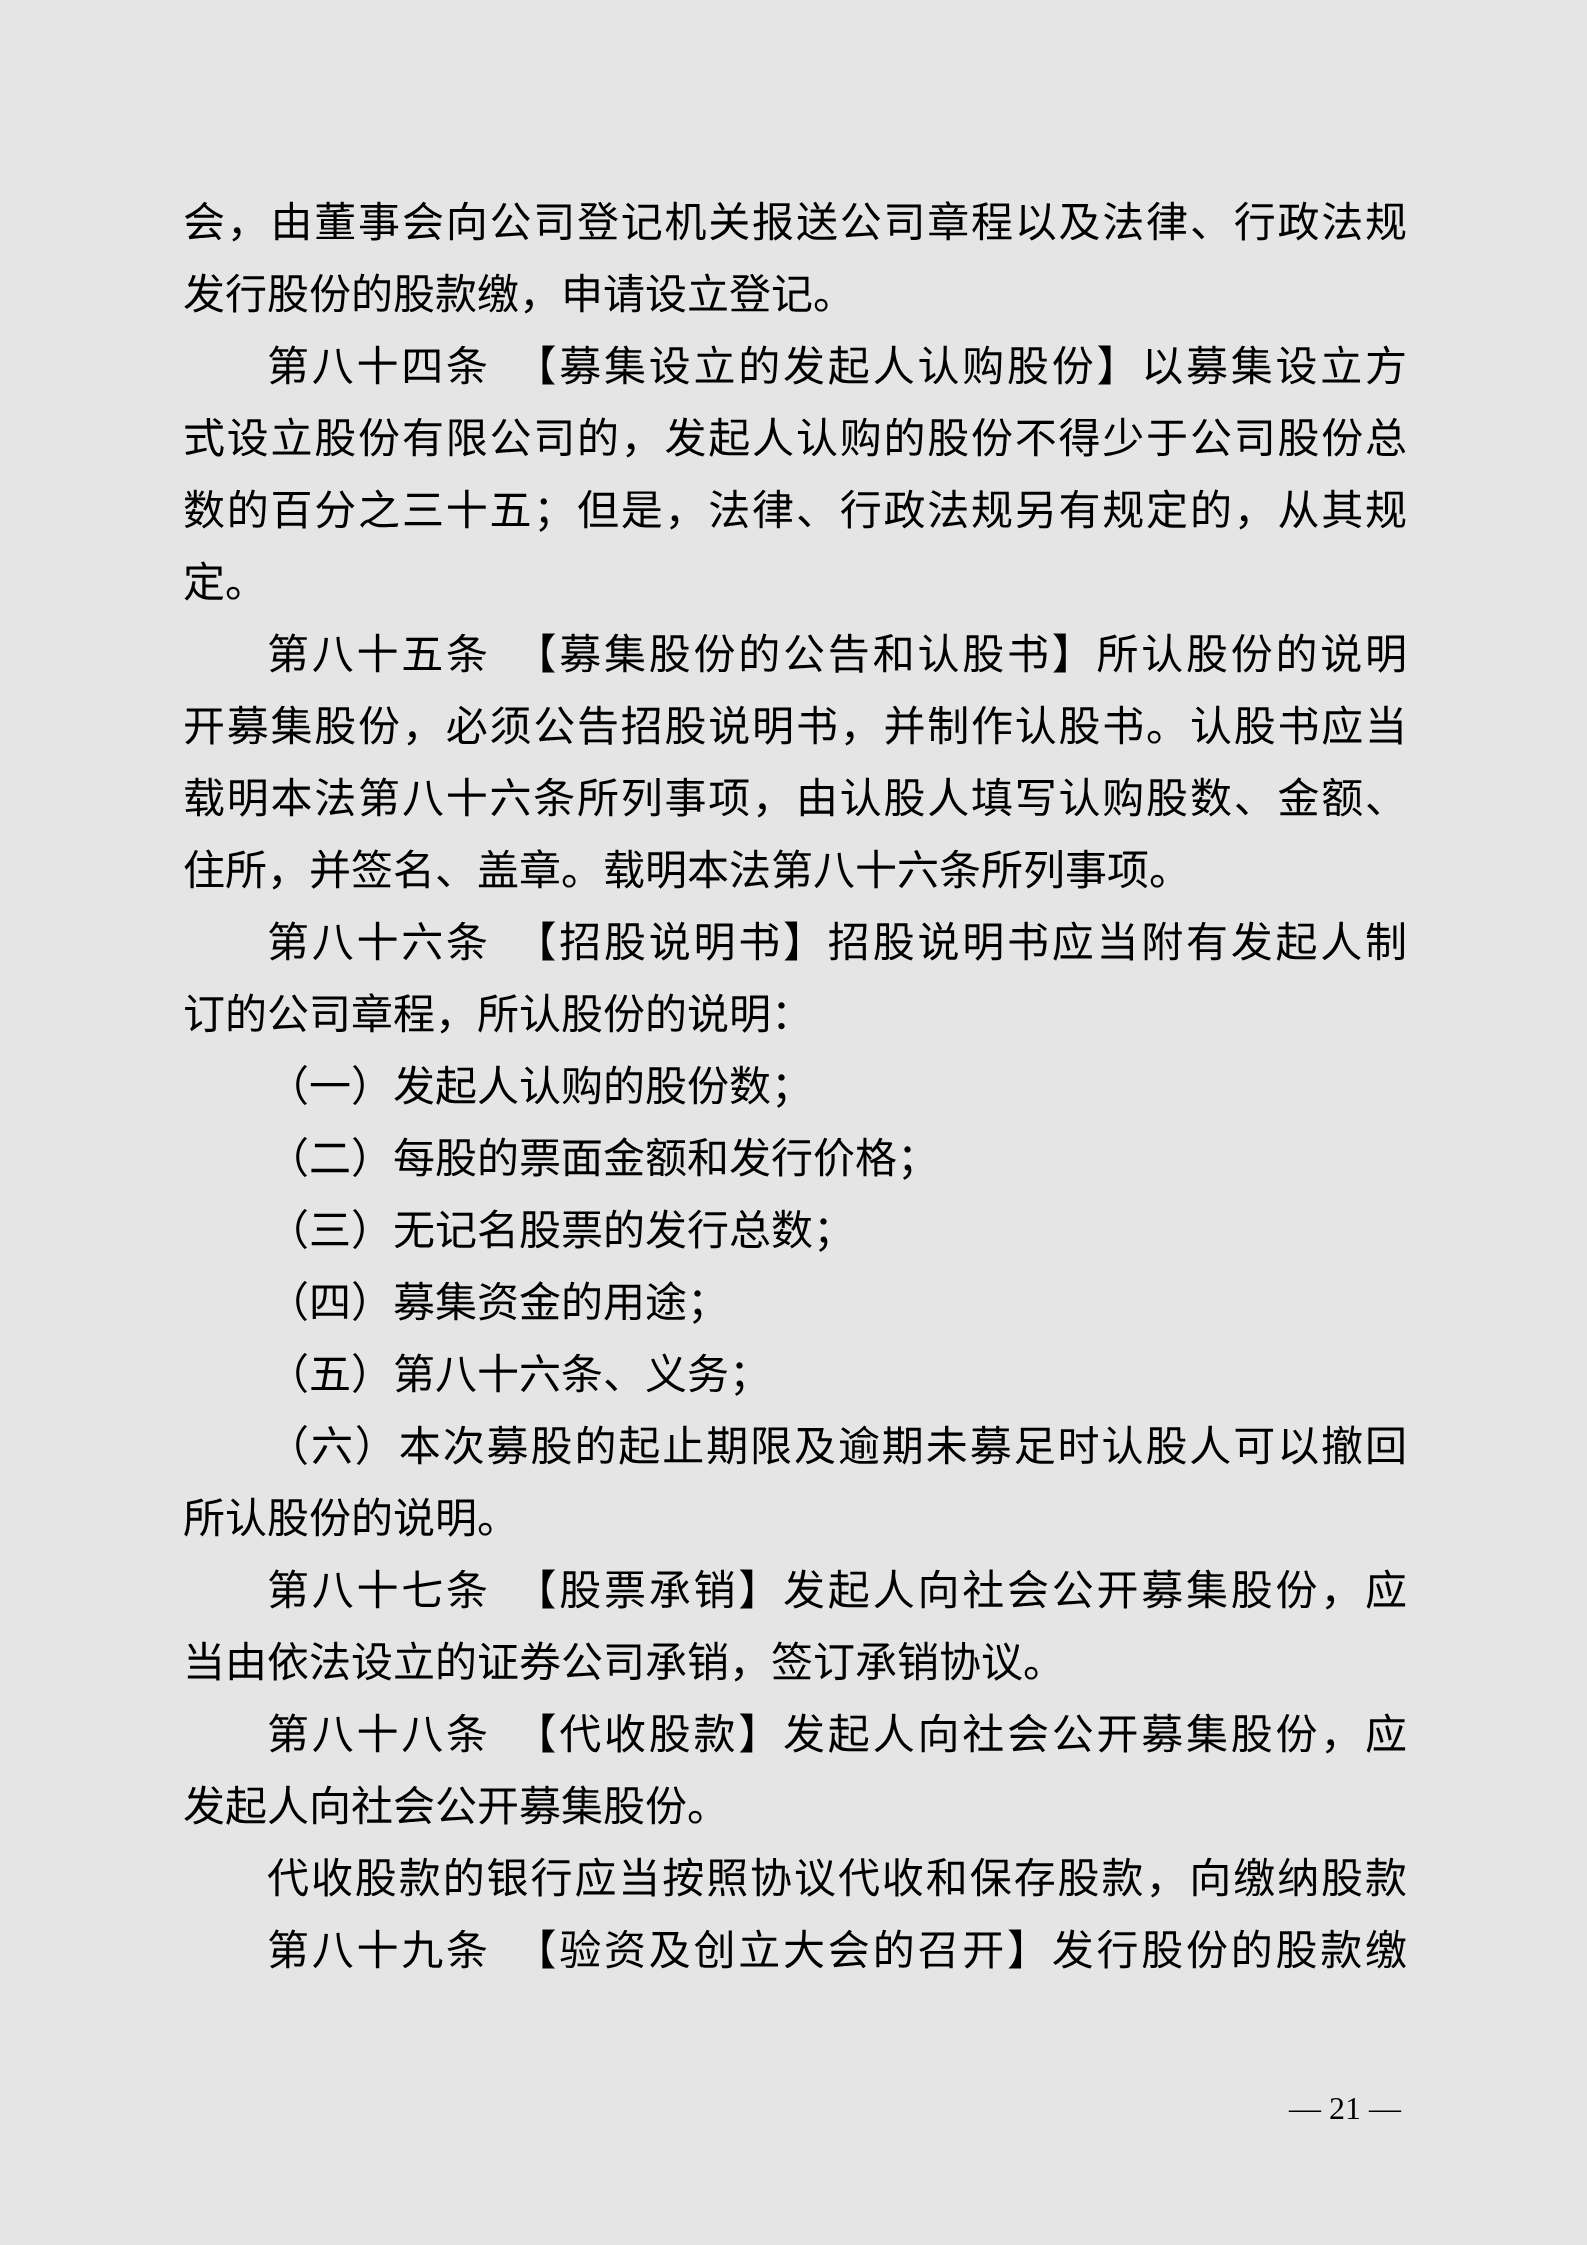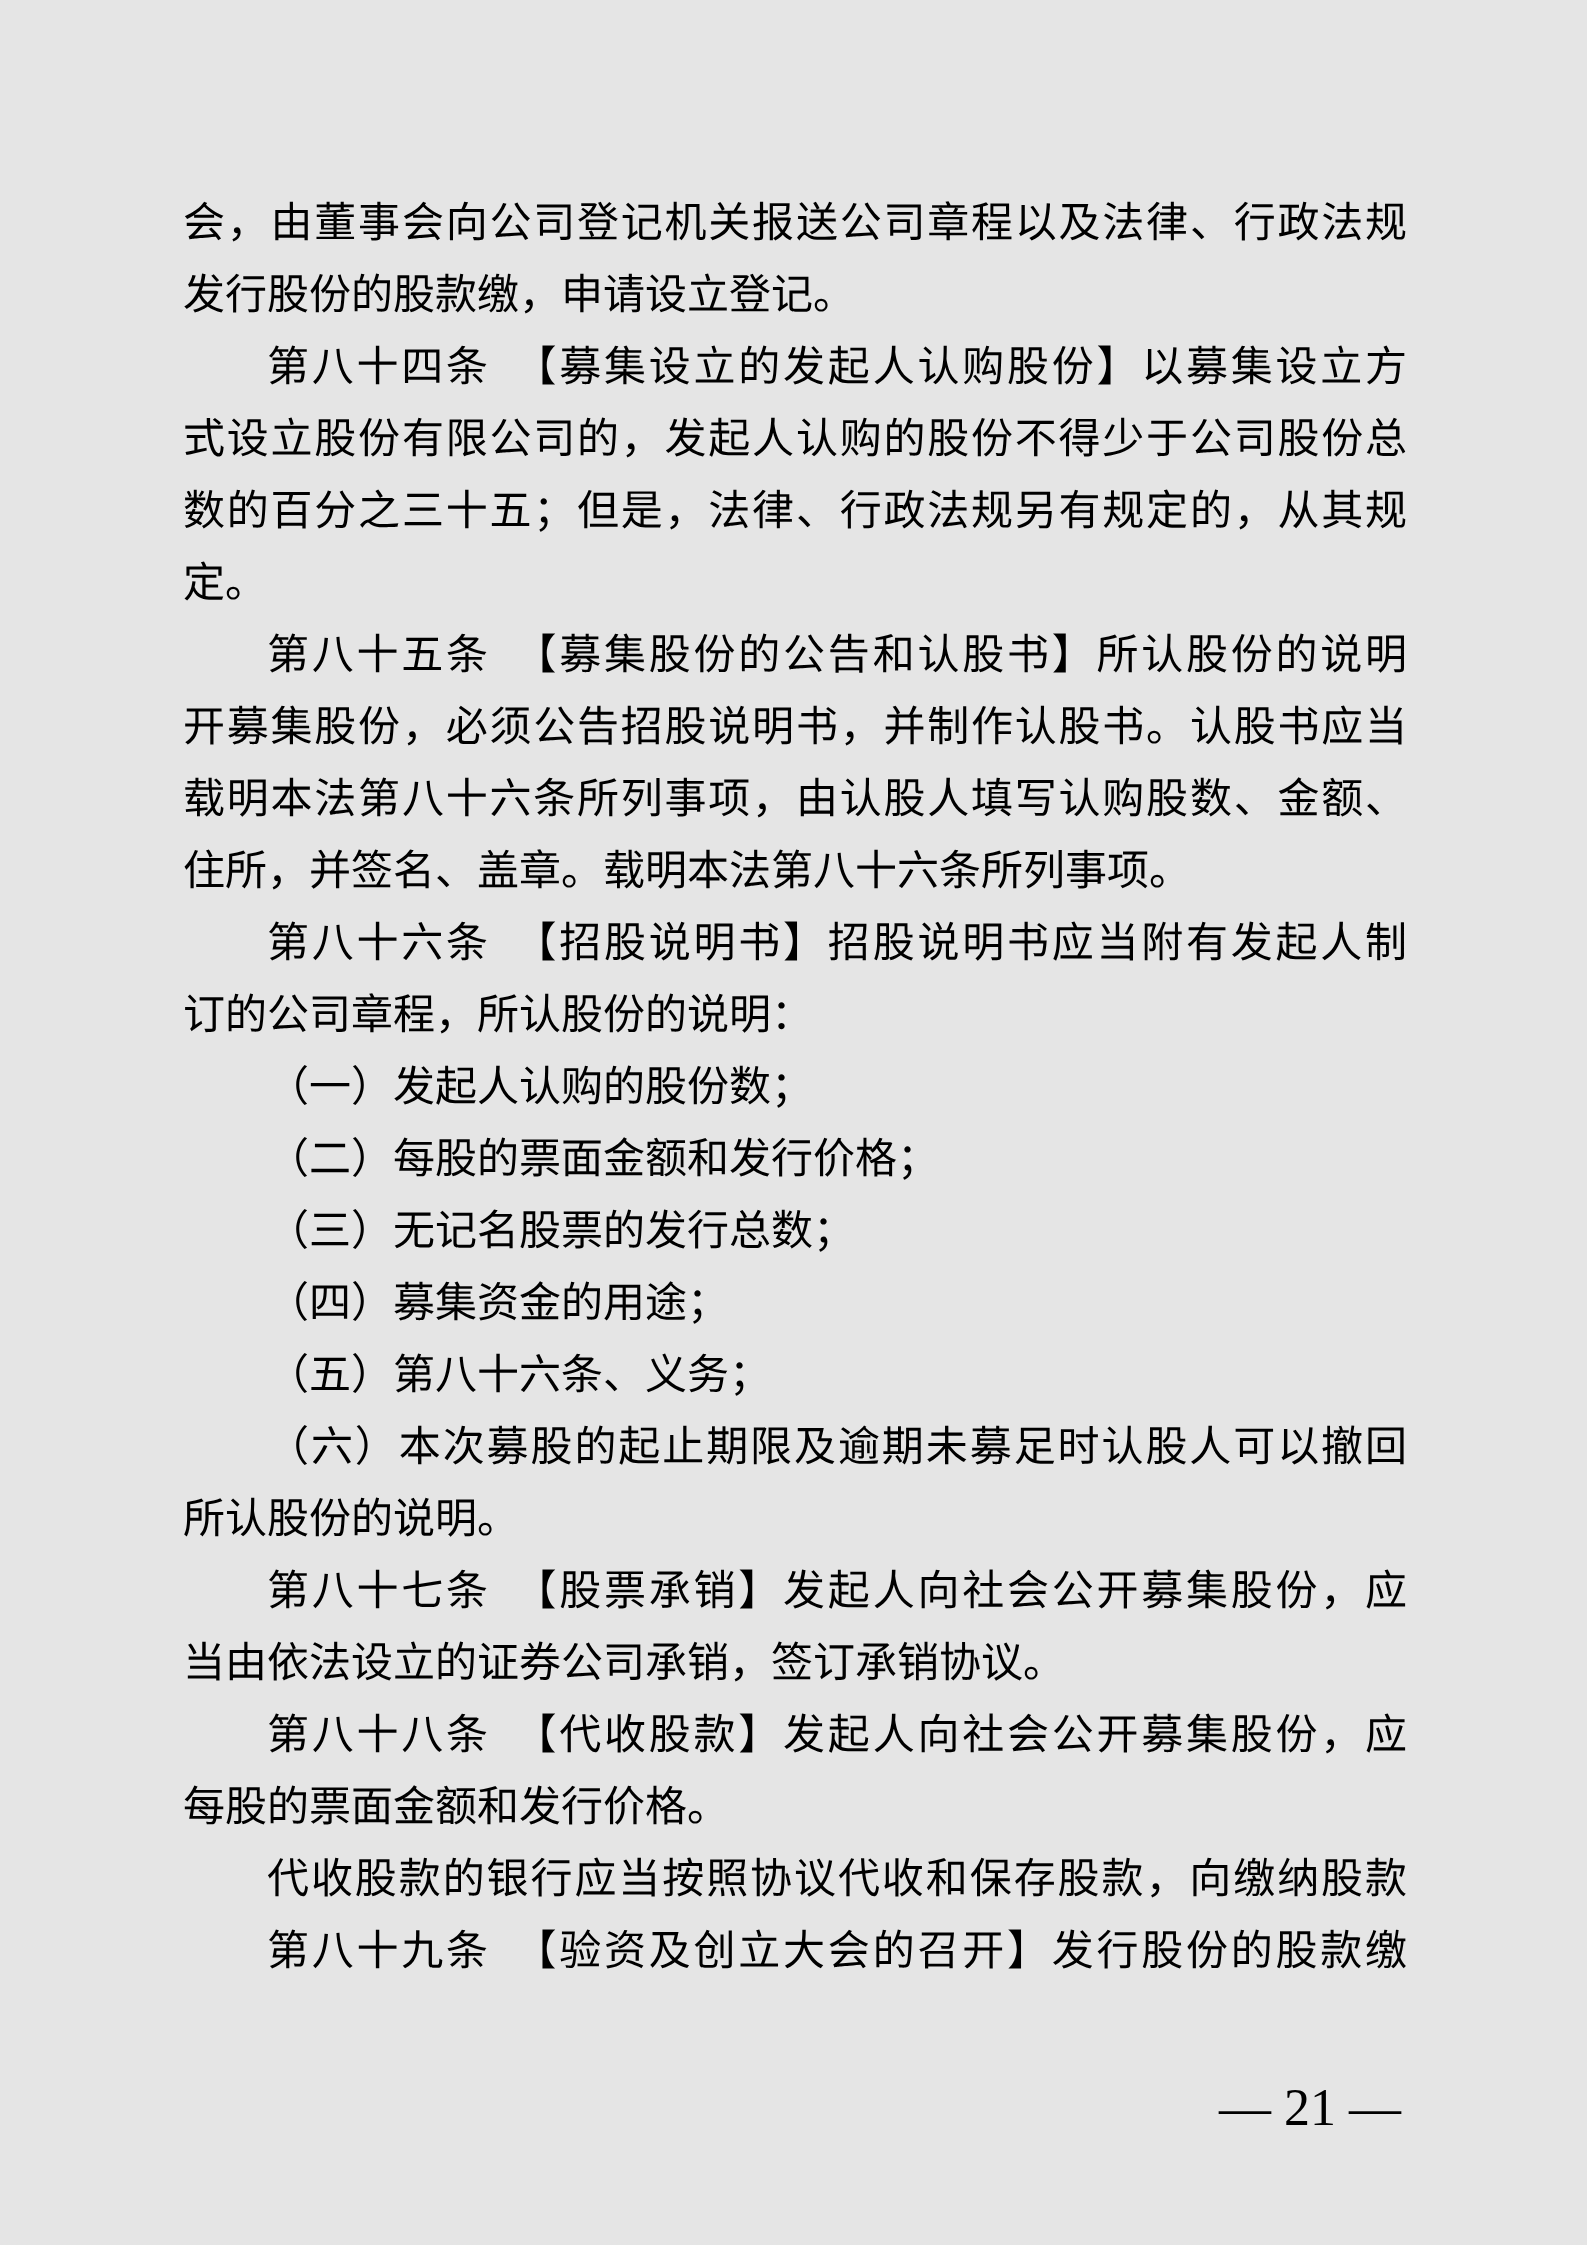--- a/index.html
+++ b/index.html
@@ -39,21 +39,21 @@
   }
   .line.indent {
     padding-left: 84px; 
   }
   .page-number {
     position: absolute;
     right: 186px;
     top: 2072px;
     height: 72px;
     line-height: 72px;
-    font-size: 52px;
+    font-size: 32px;
     text-align: left;
   }
 </style>
 </head>
 <body>
 
 <div class="page">
   <div class="body-text" id="body-text">
       <div class="line full">会，由董事会向公司登记机关报送公司章程以及法律、行政法规</div>
       <div class="line">发行股份的股款缴，申请设立登记。</div>
@@ -70,18 +70,18 @@
       <div class="line indent">（一）发起人认购的股份数；</div>
       <div class="line indent">（二）每股的票面金额和发行价格；</div>
       <div class="line indent">（三）无记名股票的发行总数；</div>
       <div class="line indent">（四）募集资金的用途；</div>
       <div class="line indent">（五）第八十六条、义务；</div>
       <div class="line indent full">（六）本次募股的起止期限及逾期未募足时认股人可以撤回</div>
       <div class="line">所认股份的说明。</div>
       <div class="line indent full">第八十七条　【股票承销】发起人向社会公开募集股份，应</div>
       <div class="line">当由依法设立的证券公司承销，签订承销协议。</div>
       <div class="line indent full">第八十八条　【代收股款】发起人向社会公开募集股份，应</div>
-      <div class="line">每股的票面金额和发行价格。</div>
+      <div class="line">发起人向社会公开募集股份。</div>
       <div class="line indent full">代收股款的银行应当按照协议代收和保存股款，向缴纳股款</div>
       <div class="line indent full">第八十九条　【验资及创立大会的召开】发行股份的股款缴</div>
     </div>
   <div class="page-number">— 21 —</div>
 </div>
 
 </body></html>

